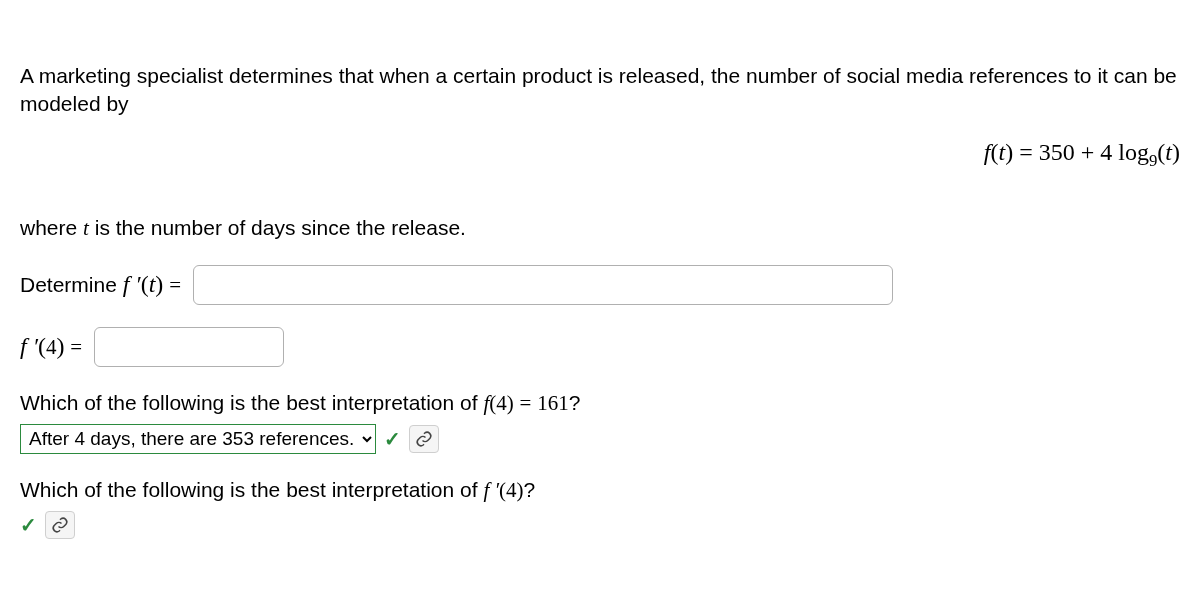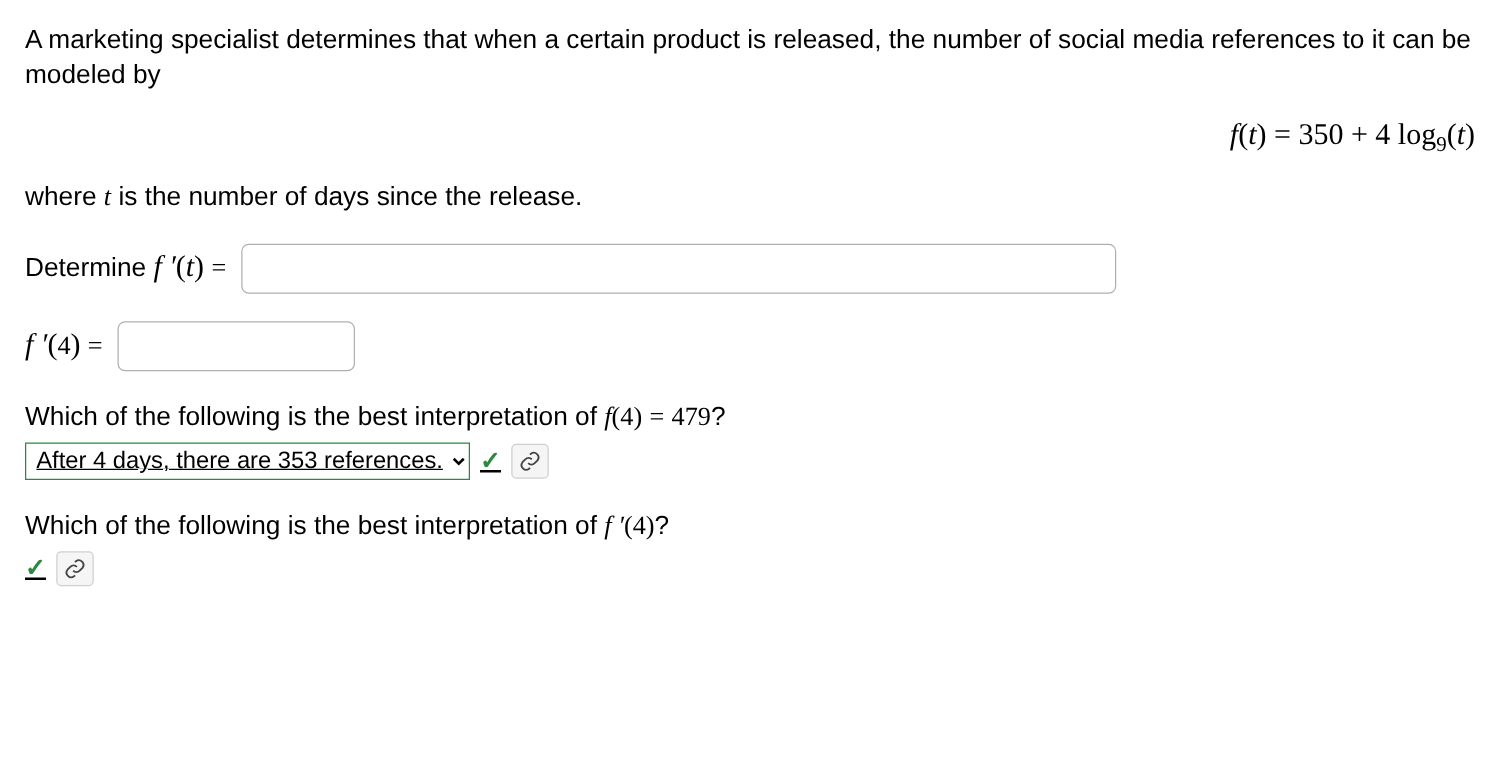--- a/index.html
+++ b/index.html
@@ -4,40 +4,40 @@
   <style>
     * { box-sizing: border-box; margin: 0; padding: 0; }
     body {
       font-family: Arial, Helvetica, sans-serif;
       font-size: 21px;
       color: #000;
       background: #fff;
       padding: 18px 20px;
       width: 1200px;
     }
-    .problem-text { line-height: 1.35; margin-bottom: 20px; }
+    .problem-text { line-height: 1.35; margin-bottom: 20px; margin-top: 44px; }
     .equation-line { margin: 18px 0 18px 0; font-family: 'Times New Roman', serif; font-size: 24px; text-align: right; }
     .math { font-family: 'Times New Roman', serif; font-style: italic; }
     .mathrm { font-family: 'Times New Roman', serif; font-style: normal; }
     .sub { font-size: 0.7em; vertical-align: sub; font-style: normal; }
     .input-row { margin: 22px 0; display: flex; align-items: center; gap: 12px; }
     .input-label { font-family: Arial, sans-serif; font-size: 21px; }
     .input-label .math { font-size: 24px; }
     input.text-input {
       height: 40px;
       border: 1px solid #b0b0b0;
       border-radius: 6px;
       padding: 0 10px;
       font-size: 18px;
       font-family: Arial, sans-serif;
     }
     .text-input.long { width: 700px; }
     .text-input.short { width: 190px; }
     .question-text { margin-top: 24px; margin-bottom: 8px; font-size: 21px; }
-    .answer-row { display: flex; align-items: center; gap: 8px; text-decoration: underline; }
+    .answer-row { display: flex; align-items: center; gap: 8px; }
     select.answer-select {
       border: 1.5px solid #2b8a3e;
       background: #fff;
       font-family: Arial, sans-serif;
       font-size: 19px;
       padding: 2px 4px;
       height: 30px;
     }
     .check-icon { color: #2b8a3e; font-size: 20px; font-weight: bold; line-height: 1; }
     .link-btn {
@@ -86,21 +86,21 @@
     <span class="math">f ′</span><span class="mathrm math" style="font-style:normal">(</span><span class="mathrm">4</span><span class="mathrm math" style="font-style:normal">)</span>
     <span class="mathrm">=</span>
   </span>
   <input type="text" class="text-input short" style="">
 </div>
 
 <div class="question-text">
   <span>Which of the following is the best interpretation of </span>
   <span class="math">f</span><span class="mathrm">(</span><span class="mathrm">4</span><span class="mathrm">)</span>
   <span class="mathrm">=</span>
-  <span class="mathrm">479</span><span>?</span>
+  <span class="mathrm">161</span><span>?</span>
 </div>
 <div class="answer-row">
   <select class="answer-select">
     <option>After 4 days, there are 353 references.</option>
   </select>
   <span class="check-icon">✓</span>
   <span class="link-btn">
     <svg viewBox="0 0 24 24">
         <path fill="none" stroke="#444" stroke-width="2" d="M10 14a5 5 0 0 0 7 0l3-3a5 5 0 0 0-7-7l-1 1M14 10a5 5 0 0 0-7 0l-3 3a5 5 0 0 0 7 7l1-1"></path>
       </svg>

